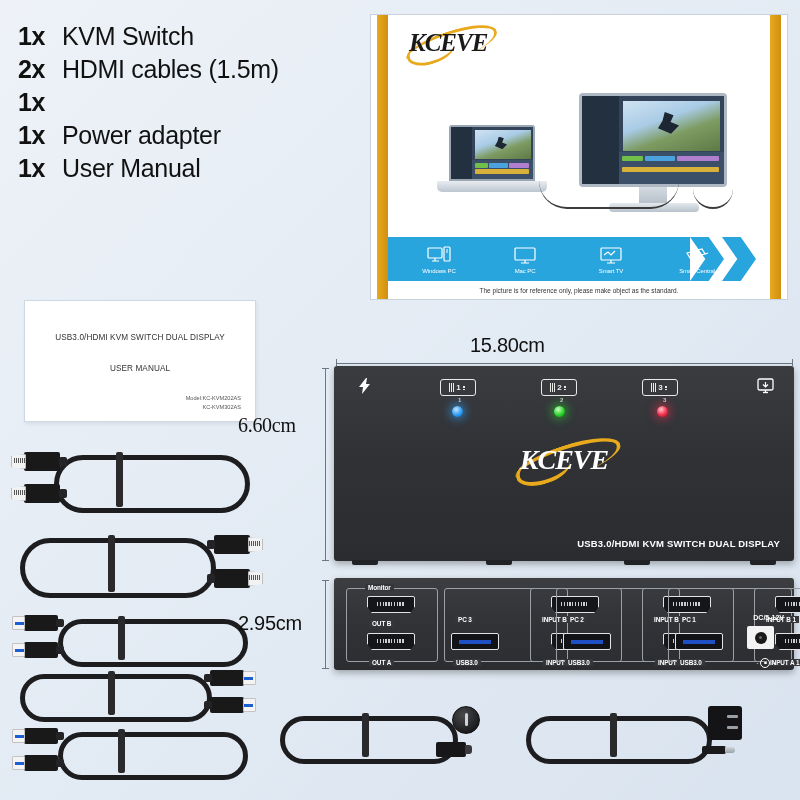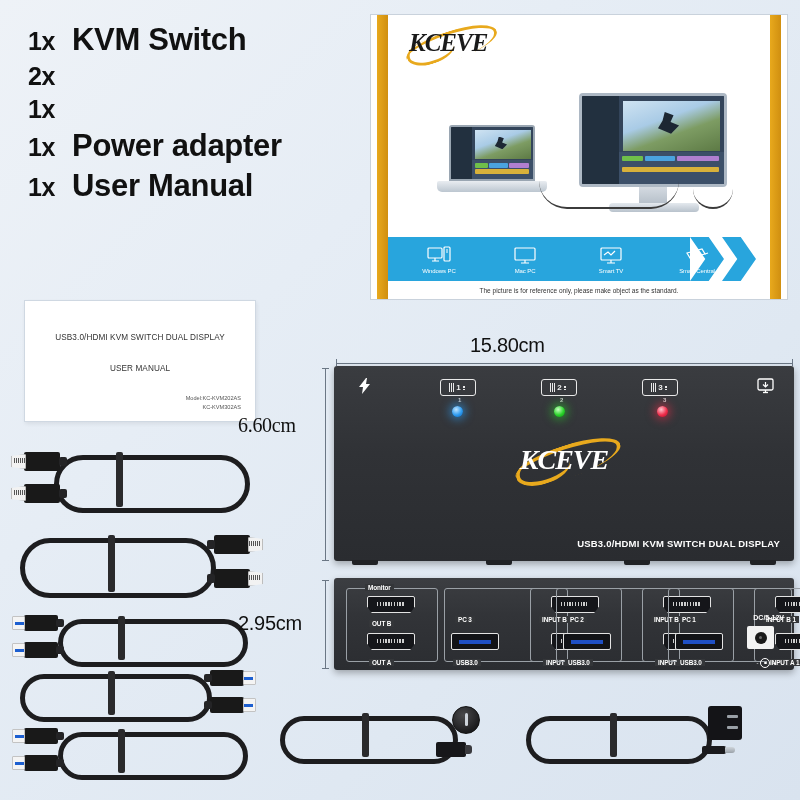--- a/index.html
+++ b/index.html
@@ -4,24 +4,24 @@
 <style>
   html,body{margin:0;padding:0;}
   body{
     width:800px;height:800px;overflow:hidden;position:relative;
     font-family:"Liberation Sans",sans-serif;
     background:linear-gradient(135deg,#eef2f7 0%,#e6edf5 35%,#dfe8f2 70%,#d9e3ef 100%);
   }
   .abs{position:absolute;}
 
   
-  #contents-list{left:28px;top:22px;width:345px;}
+  #contents-list{left:18px;top:22px;width:345px;}
   .content-row{display:flex;align-items:baseline;margin-bottom:4px;}
   .qty{font-size:25px;font-weight:bold;color:#111;width:44px;flex:none;letter-spacing:-.3px;}
-  .item{font-size:31px;font-weight:bold;color:#111;letter-spacing:-.3px;}
+  .item{font-size:25px;font-weight:normal;color:#111;letter-spacing:-.3px;}
 
   
   #retail-box{left:370px;top:14px;width:418px;height:286px;background:#fff;
     border:1px solid #c9d2dc;box-sizing:border-box;}
   .box-stripe{position:absolute;top:0;bottom:0;width:11px;
     background:linear-gradient(90deg,#e8a91d,#d08f10);}
   .box-stripe.l{left:6px;} .box-stripe.r{right:6px;}
   #box-logo{position:absolute;left:38px;top:14px;}
   .kceve-logo{position:relative;display:inline-block;}
   .kceve-text{font-family:"Liberation Serif",serif;font-style:italic;font-weight:bold;
@@ -165,20 +165,21 @@
 </head>
 <body>
 
 <div class="abs" id="contents-list">
   <div class="content-row">
     <span class="qty">1x</span>
     <span class="item">KVM Switch</span>
   </div>
   <div class="content-row">
     <span class="qty">2x</span>
+    <span class="item">HDMI cables (1.5m)</span>
   </div>
   <div class="content-row">
     <span class="qty">1x</span>
   </div>
   <div class="content-row">
     <span class="qty">1x</span>
     <span class="item">Power adapter</span>
   </div>
   <div class="content-row">
     <span class="qty">1x</span>

